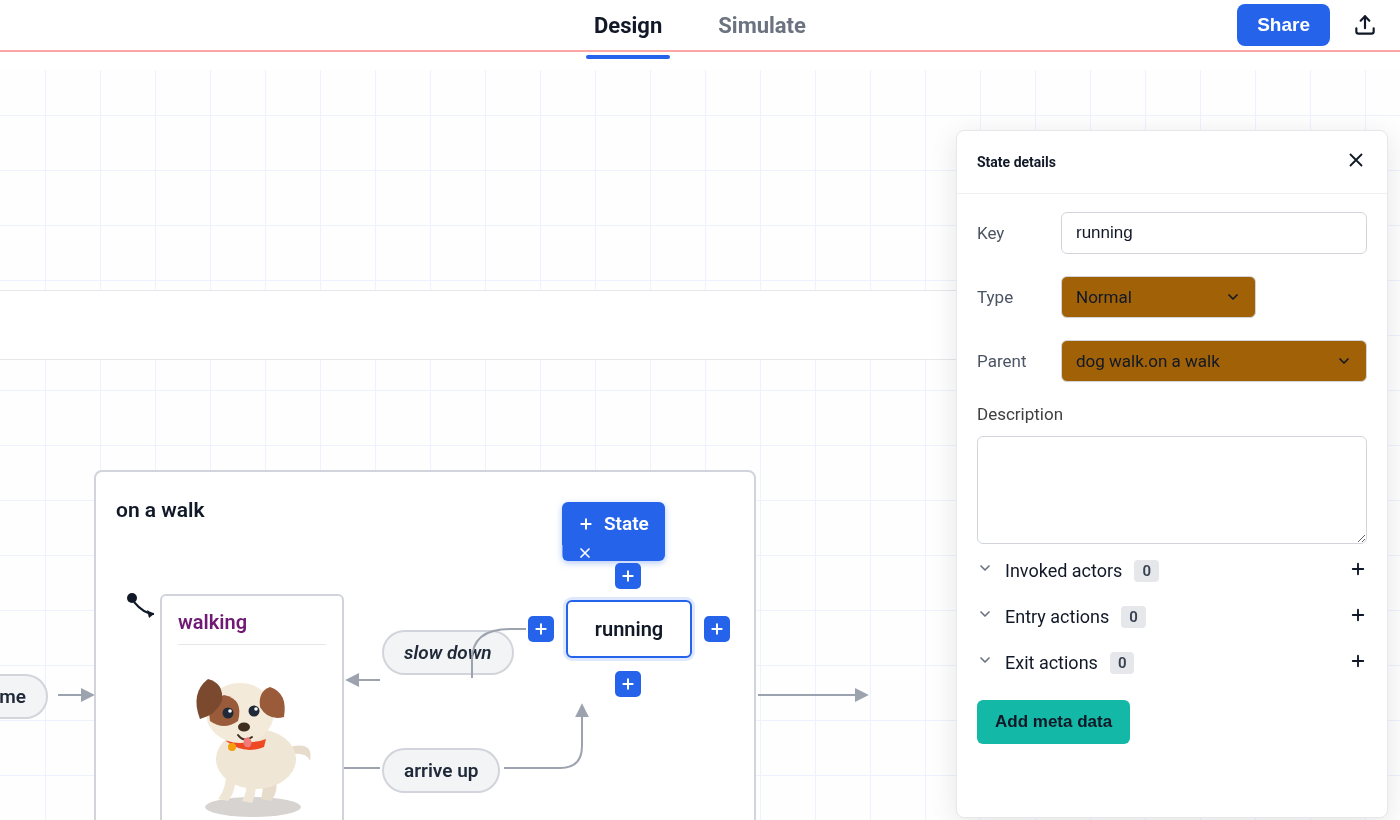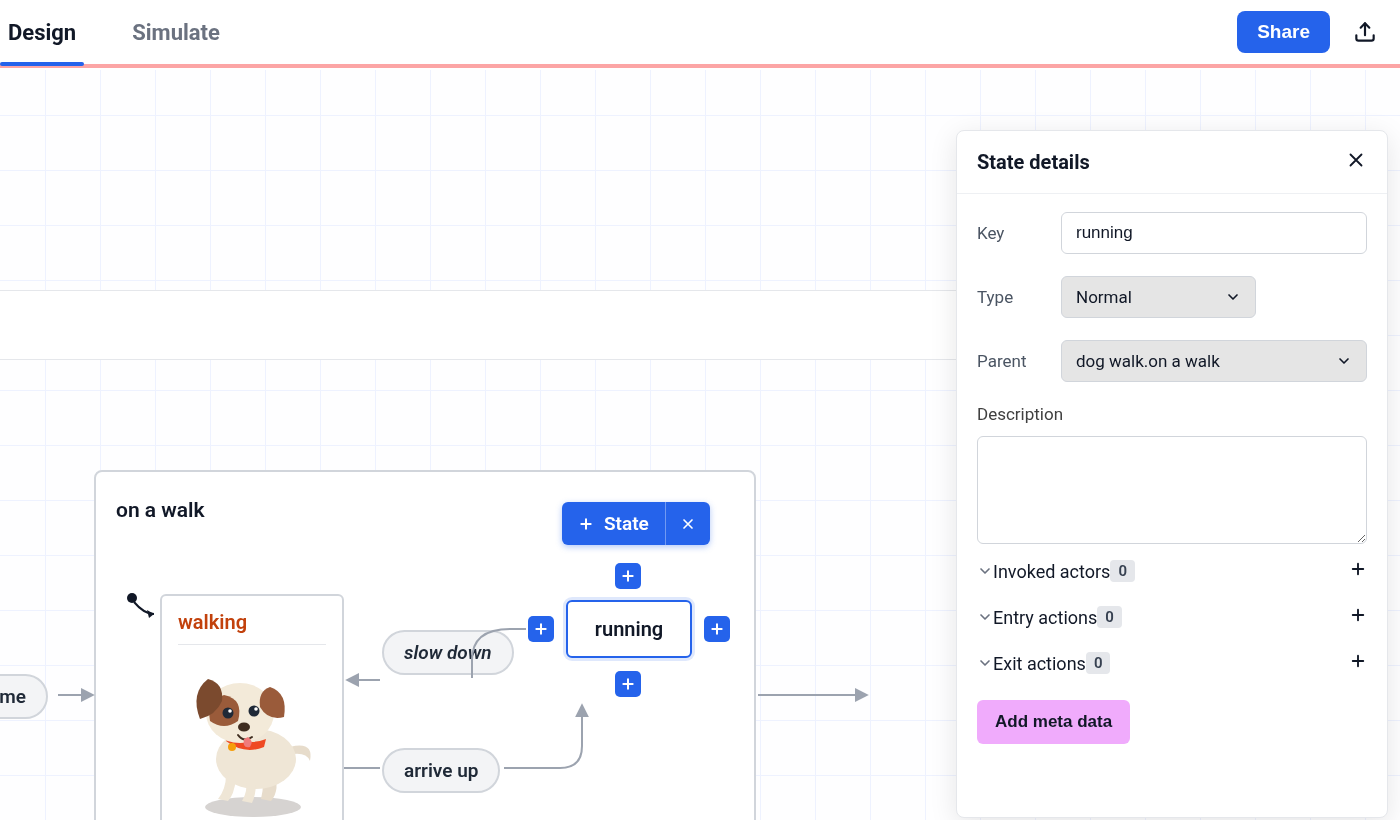--- a/index.html
+++ b/index.html
@@ -4,23 +4,23 @@
 <style>
 * { box-sizing: border-box; margin: 0; padding: 0; }
 body {
   font-family: -apple-system, BlinkMacSystemFont, "Segoe UI", Roboto, Helvetica, Arial, sans-serif;
   width: 1400px; height: 820px; overflow: hidden;
   background: #fff;
   position: relative;
 }
 
 .topbar {
-  height: 68px; width: 100%;
-  border-bottom: 4px solid #fca5a5;
-  display: flex; align-items: center; 
+  height: 52px; width: 100%;
+  border-bottom: 2px solid #fca5a5;
+  display: flex; align-items: center; justify-content: center;
   position: relative;
 }
 .tabs { display: flex; gap: 40px; }
 .tab { font-size: 22px; font-weight: 700; color: #6b7280; padding: 20px 8px; cursor: pointer; position: relative; }
 .tab.active { color: #111827; font-weight: 700; }
 .tab.active::after {
   content: ""; position: absolute; left: 0; right: 0; bottom: -1px;
   height: 4px; background: #2563eb; border-radius: 2px;
 }
 .top-right { position: absolute; right: 22px; top: 50%; transform: translateY(-50%); display: flex; align-items: center; gap: 22px; }
@@ -65,32 +65,33 @@
   padding: 18px 20px;
   margin-top: 8px;
 }
 
 .add-state-pill {
   position: absolute; left: 562px; top: 432px;
   display: flex; align-items: stretch;
   background: #2563eb; border-radius: 6px;
   color: #fff;
   box-shadow: 0 2px 6px rgba(37,99,235,0.35);
+  flex-direction: column;
 }
 .add-state-main { display: flex; align-items: center; gap: 10px; padding: 10px 16px; font-size: 19px; font-weight: 600; cursor: pointer; }
 .add-state-close { display: flex; align-items: center; padding: 0 14px; border-left: 1px solid rgba(255,255,255,0.35); cursor: pointer; }
 
 
 .walking-card {
   position: absolute; left: 160px; top: 524px;
   width: 184px; height: 260px;
   background: #fff; border: 2px solid #d1d5db; border-radius: 6px;
   padding: 14px 16px 10px;
 }
-.walking-title { font-size: 20px; font-weight: 600; color: #c2410c; padding-bottom: 10px; border-bottom: 1px solid #e5e7eb; }
+.walking-title { font-size: 20px; font-weight: 600; color: #701a75; padding-bottom: 10px; border-bottom: 1px solid #e5e7eb; }
 .dog-illus { position: relative; width: 150px; height: 170px; margin: 6px auto 0; }
 
 
 .initial-marker { position: absolute; left: 126px; top: 522px; }
 
 
 .running-card {
   position: absolute; left: 566px; top: 530px;
   width: 126px; height: 58px;
   background: #fff; border: 2.5px solid #2563eb; border-radius: 6px;
@@ -128,59 +129,59 @@
   width: 432px; height: 688px;
   background: #fff; border: 1px solid #e5e7eb; border-radius: 8px;
   box-shadow: 0 6px 28px rgba(0,0,0,0.10);
   display: flex; flex-direction: column;
   overflow: hidden;
 }
 .insp-header {
   display: flex; align-items: center; justify-content: space-between;
   padding: 18px 20px; border-bottom: 1px solid #eef0f3;
 }
-.insp-title { font-size: 20px; font-weight: 700; color: #111827; }
+.insp-title { font-size: 14px; font-weight: 700; color: #111827; }
 .close-x { cursor: pointer; }
 .insp-body { padding: 18px 20px; overflow-y: auto; }
 .form-row { display: flex; align-items: center; margin-bottom: 22px; }
 .form-label { width: 84px; font-size: 17px; color: #4b5563; }
 .form-field { flex: 1; }
 .text-input {
   width: 100%; border: 1px solid #d1d5db; border-radius: 6px;
   padding: 10px 14px; font-size: 17px; color: #111827;
 }
 .select {
   border: 1px solid #d1d5db; border-radius: 6px;
   padding: 10px 14px; font-size: 17px; color: #111827;
   display: flex; align-items: center; justify-content: space-between; gap: 14px;
-  cursor: pointer; background: #e5e5e5;
+  cursor: pointer; background: #a16207;
 }
 .select.small { width: 195px; }
 .select.full { width: 100%; }
 .desc-label { font-size: 17px; color: #404040; margin-bottom: 12px; }
 .textarea {
   width: 100%; height: 108px; border: 1px solid #d1d5db; border-radius: 6px;
   resize: vertical; padding: 10px 14px; font-size: 16px;
 }
 .section-label { font-size: 17px; color: #6b7280; margin: 14px 0 12px; }
 .effect-row {
   display: flex; align-items: center; justify-content: space-between;
   padding: 12px 0;
 }
-.effect-left { display: flex; align-items: center; }
+.effect-left { display: flex; align-items: flex-start; gap: 12px; }
 .chevron { width: 16px; height: 16px; cursor: pointer; flex-shrink: 0; }
 .effect-name { font-size: 18px; color: #111827; }
 .count-badge {
   background: #e5e7eb; color: #374151; border-radius: 4px;
   font-size: 15px; font-weight: 600; padding: 2px 8px;
 }
 .effect-add { cursor: pointer; }
 .meta-btn {
   margin-top: 14px;
-  background: #f0abfc; border: none; border-radius: 6px;
+  background: #14b8a6; border: none; border-radius: 6px;
   padding: 12px 18px; font-size: 17px; font-weight: 600; color: #111827;
   cursor: pointer;
 }
 </style>
 </head>
 <body>
 
 <div class="topbar">
   <div class="tabs">
     <div class="tab active">Design</div>

